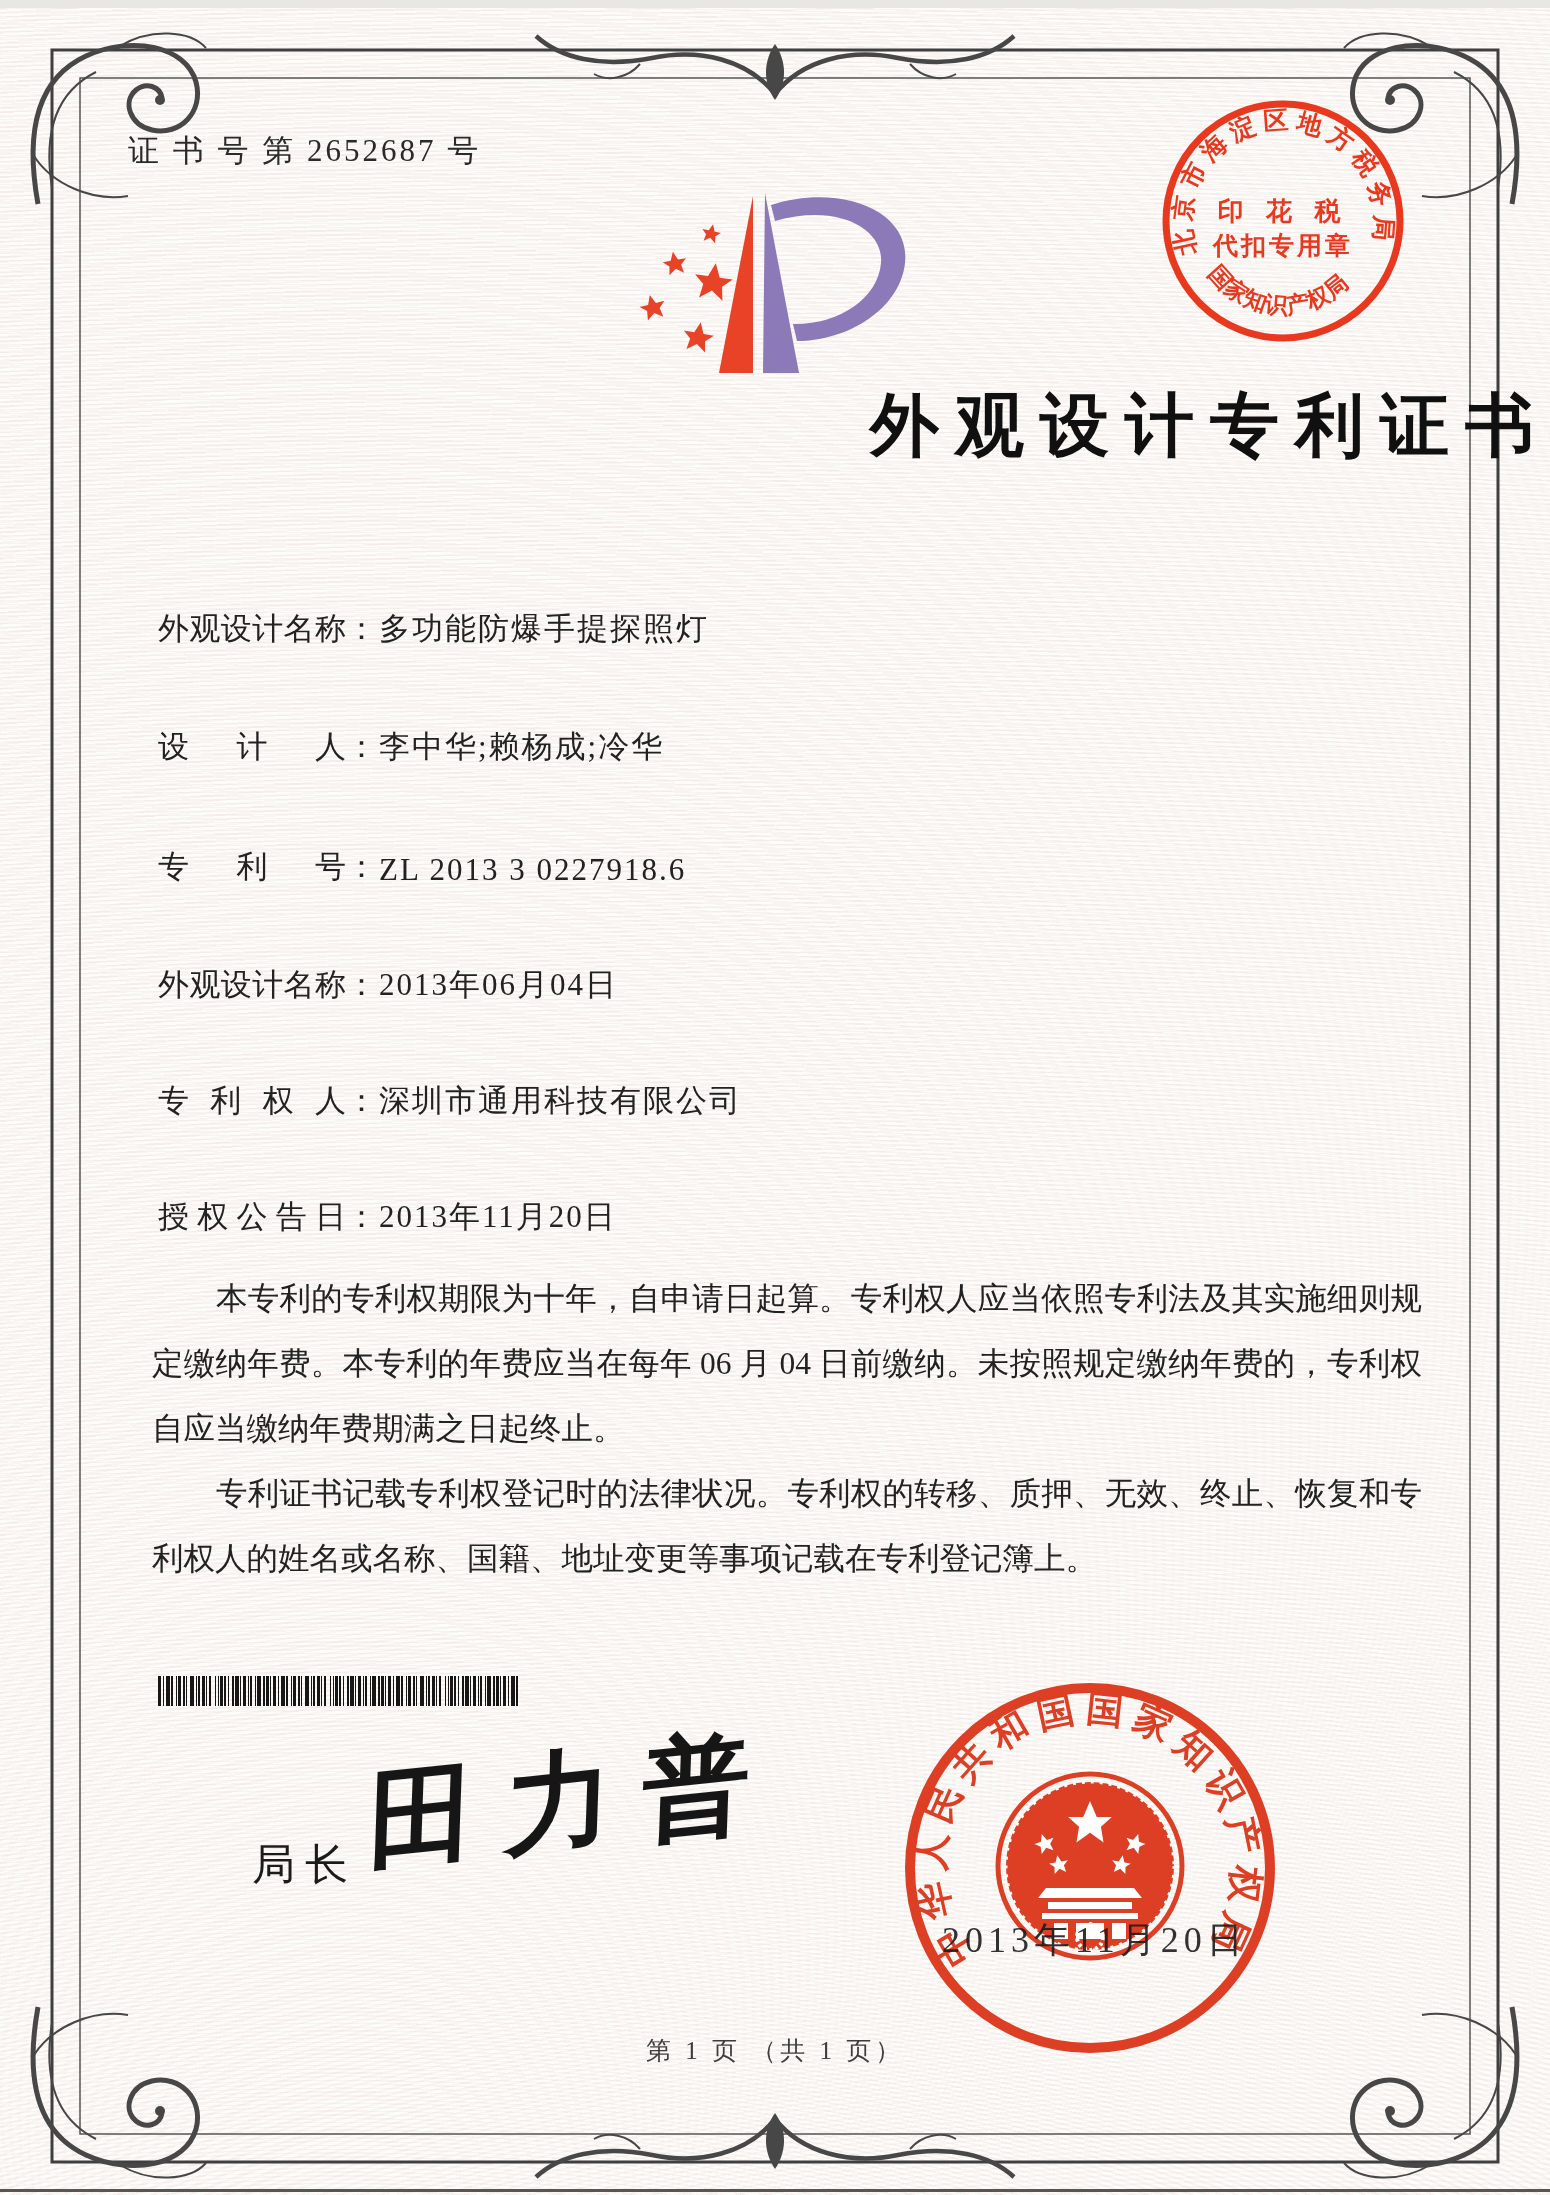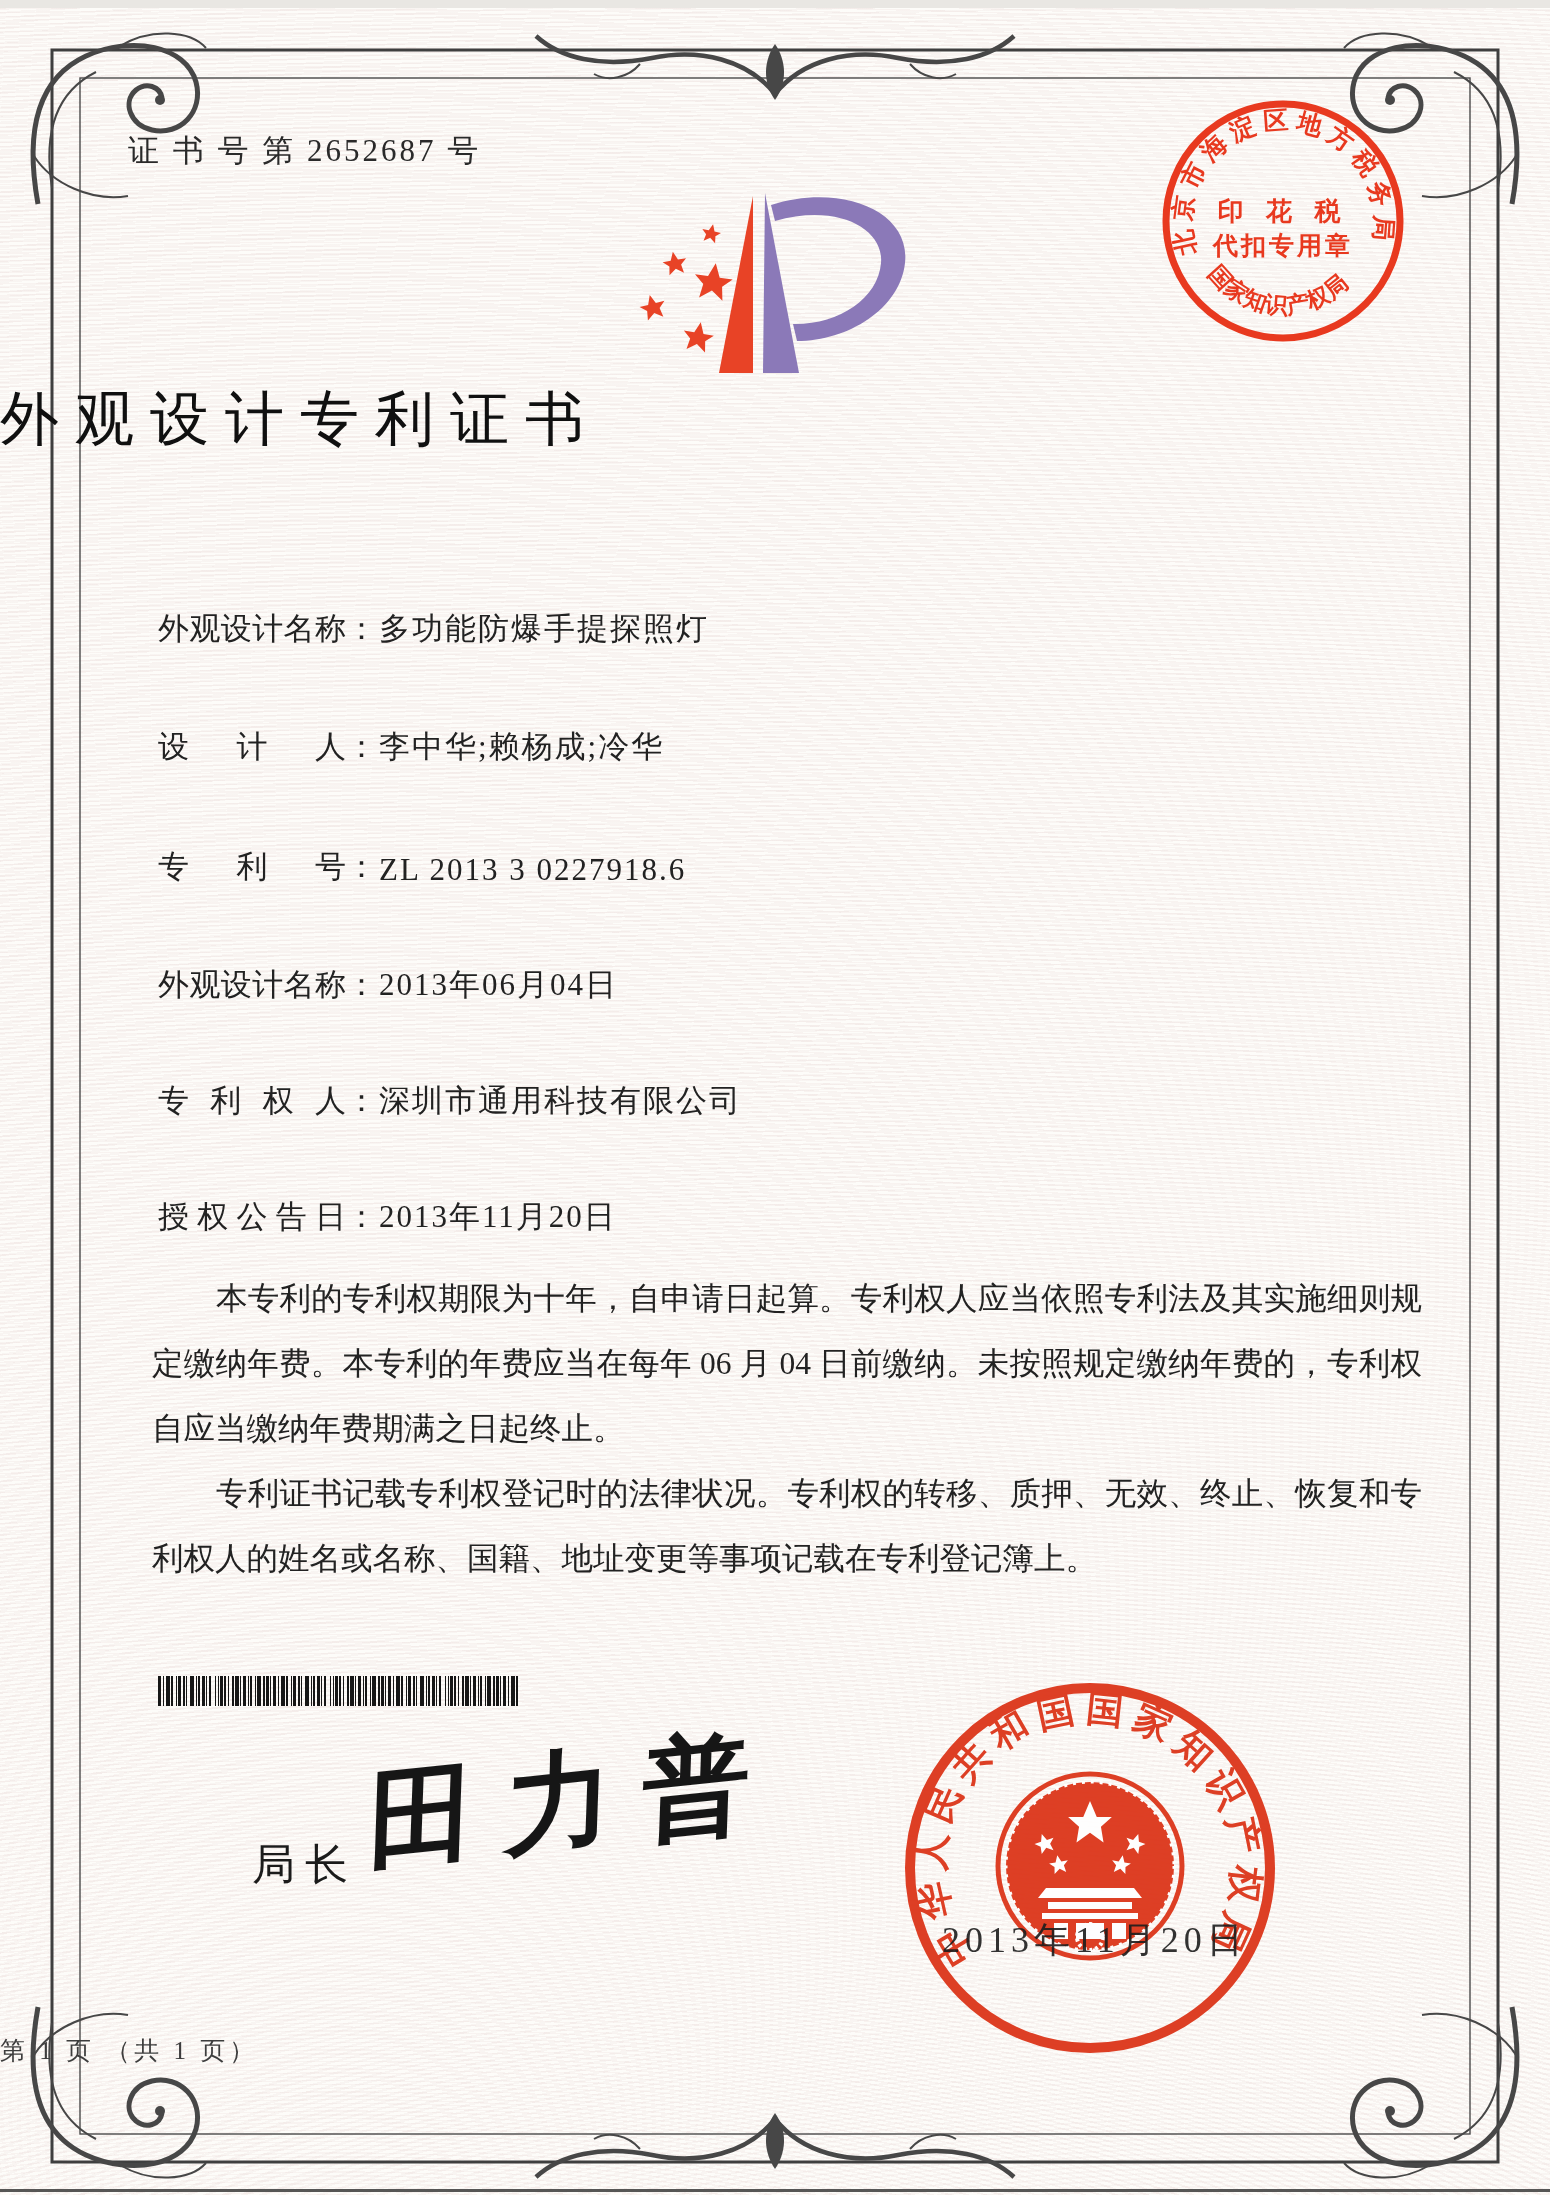--- a/index.html
+++ b/index.html
@@ -6,36 +6,36 @@
   .page{
     position:relative;width:1550px;height:2195px;margin:8px auto;overflow:hidden;
     background:
       repeating-radial-gradient(ellipse 1500px 520px at 22% 112%, rgba(206,164,164,0.10) 0 4px, rgba(255,255,255,0) 4px 11px),
       repeating-radial-gradient(ellipse 1700px 640px at 82% 118%, rgba(203,170,170,0.09) 0 5px, rgba(255,255,255,0) 5px 13px),
       #fdfcf9;
     font-family:"Liberation Serif","DejaVu Serif",serif;color:#1f1f1f;
   }
   .abs{position:absolute;}
   .cert-no{left:128px;top:122px;font-size:31px;letter-spacing:3px;color:#2a2a2a;}
-  .title{left:0;top:372px;width:100%;text-align:left;font-size:59px;font-weight:400;
+  .title{left:0;top:372px;width:100%;text-align:right;font-size:69px;font-weight:700;
          letter-spacing:16px;color:#101010;}
   .field-row{left:158px;display:flex;align-items:flex-end;font-size:31px;color:#222;}
   .field-label{display:inline-block;width:188px;text-align:justify;text-align-last:justify;}
   .field-colon{display:inline-block;margin-right:2px;}
   .field-value{white-space:nowrap;letter-spacing:2px;}
   .body-text{left:152px;top:1258px;width:1270px;font-size:31.5px;line-height:65px;
              text-align:justify;color:#222;}
   .body-text p{margin:0;text-indent:64px;}
   .barcode{left:158px;top:1668px;width:362px;height:30px;}
   .sig-title{left:252px;top:1828px;font-size:43px;letter-spacing:10px;color:#1b1b1b;}
   .sig-name{left:368px;top:1742px;width:520px;font-size:108px;font-weight:600;color:#161616;
             letter-spacing:30px;transform:rotate(-6deg) skewX(-8deg);transform-origin:left center;
             white-space:nowrap;}
   .seal-date{left:942px;top:1908px;font-size:36px;letter-spacing:5px;color:#1d1d1d;opacity:.9;z-index:6;}
-  .footer{left:0;top:2026px;width:100%;font-size:25px;letter-spacing:4px;color:#3d3d3d;}
+  .footer{left:0;top:2026px;width:100%;text-align:center;font-size:25px;letter-spacing:4px;color:#3d3d3d;}
   .tax-stamp{left:1156px;top:86px;width:254px;height:254px;z-index:4;}
   .main-seal{left:896px;top:1666px;width:388px;height:388px;z-index:5;opacity:.94;}
   .logo{left:613px;top:133px;width:334px;height:240px;}
   .border-layer{left:0;top:0;width:1550px;height:2195px;z-index:1;pointer-events:none;}
   .content{z-index:2;}
   .scan-edge-1{left:0;top:2181px;width:100%;height:3px;background:#3a3a3a;opacity:.85;}
   .scan-edge-2{left:0;top:2189px;width:100%;height:6px;background:#2c2c2c;}
 </style>
 </head>
 <body>

